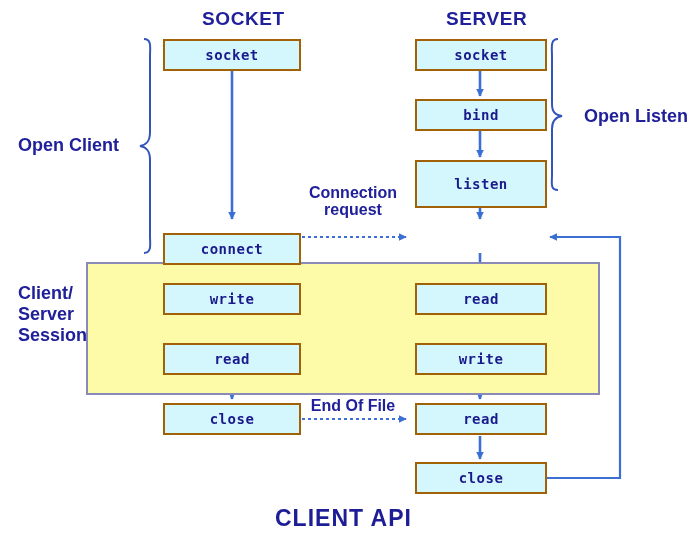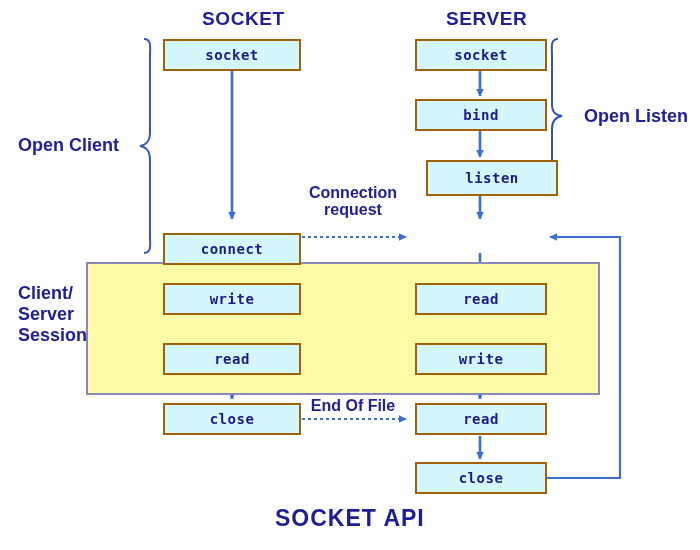--- a/index.html
+++ b/index.html
@@ -191,21 +191,21 @@
   <div class="edge-label" style="left:303px; top:398px; width:100px;">End Of File</div>
 
   <div class="node" style="left:163px; top:39px; width:138px; height:32px;">socket</div>
   <div class="node" style="left:163px; top:233px; width:138px; height:32px;">connect</div>
   <div class="node" style="left:163px; top:283px; width:138px; height:32px;">write</div>
   <div class="node" style="left:163px; top:343px; width:138px; height:32px;">read</div>
   <div class="node" style="left:163px; top:403px; width:138px; height:32px;">close</div>
 
   <div class="node" style="left:415px; top:39px; width:132px; height:32px;">socket</div>
   <div class="node" style="left:415px; top:99px; width:132px; height:32px;">bind</div>
-  <div class="node" style="left:426px; top:160px; width:132px; height:36px;">listen</div>
+  <div class="node" style="left:415px; top:160px; width:132px; height:48px;">listen</div>
   <div class="node" style="left:415px; top:283px; width:132px; height:32px;">read</div>
   <div class="node" style="left:415px; top:343px; width:132px; height:32px;">write</div>
   <div class="node" style="left:415px; top:403px; width:132px; height:32px;">read</div>
   <div class="node" style="left:415px; top:462px; width:132px; height:32px;">close</div>
 
-  <div class="title" style="left:275px; top:505px;">SOCKET API</div>
+  <div class="title" style="left:275px; top:505px;">CLIENT API</div>
 
 </div>
 
 </body></html>

